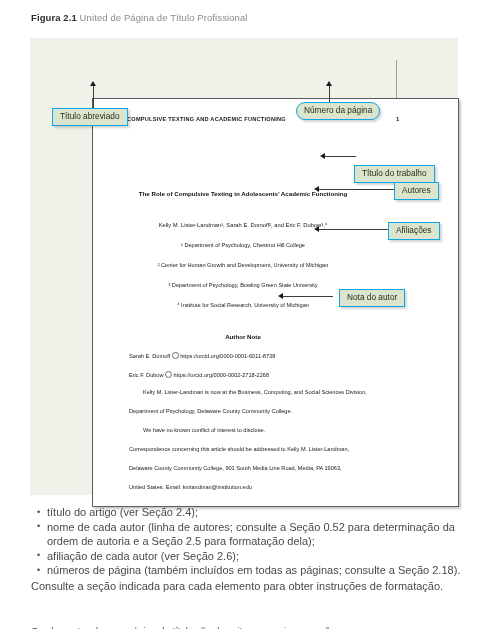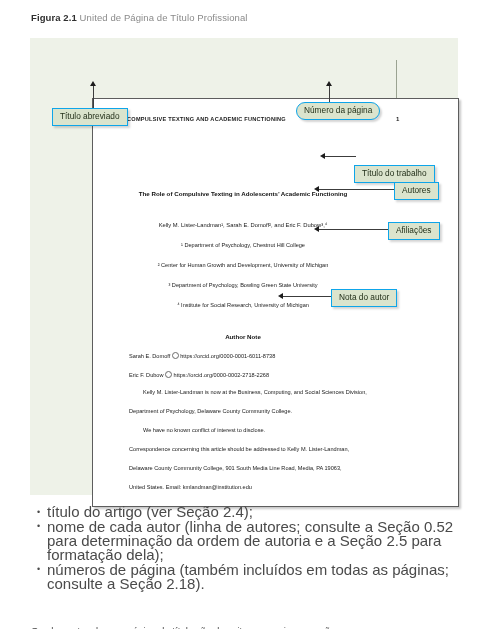--- a/index.html
+++ b/index.html
@@ -119,21 +119,21 @@
     border-bottom: 3.2px solid transparent;
     border-right: 5.5px solid #1c1c1c;
   }
 
   
   .rail { position: absolute; width: 1px; background: #9aa391; }
 
   
   .body {
     position: absolute; left: 31px; top: 505px; width: 440px;
-    font-size: 15px; color: #4a4a4a; line-height: 14.2px;
+    font-size: 11px; color: #4a4a4a; line-height: 14.2px;
   }
   ul.bullets { margin: 0; padding: 0 0 0 16px; list-style: none; }
   ul.bullets li { position: relative; margin: 0 0 .5px 0; }
   ul.bullets li::before {
     content: "\2022"; position: absolute; left: -10px; top: -.5px;
     color: #4a4a4a; font-size: 9px;
   }
   .tail { margin-top: 1px; }
   .cut {
     position: absolute; left: 31px; top: 624px; width: 440px;
@@ -200,27 +200,29 @@
     <div class="arrow-left" style="left:284px; top:148px;"></div>
     <div class="lead-h" style="left:289px; top:151px; width:77px;"></div>
     <div class="callout" style="left:364px; top:144px;">Autores</div>
 
     <div class="arrow-left" style="left:284px; top:188px;"></div>
     <div class="lead-h" style="left:289px; top:191px; width:77px;"></div>
     <div class="callout" style="left:358px; top:184px;">Afiliações</div>
 
     <div class="arrow-left" style="left:248px; top:255px;"></div>
     <div class="lead-h" style="left:253px; top:258px; width:50px;"></div>
-    <div class="callout" style="left:301px; top:251px;">Nota do autor</div>
+    <div class="callout" style="left:309px; top:251px;">Nota do autor</div>
 
   </div>
 
   <div class="body">
     <ul class="bullets">
       <li>título do artigo (ver Seção 2.4);</li>
       <li>nome de cada autor (linha de autores; consulte a Seção 0.52 para determinação da ordem de autoria e a Seção 2.5 para formatação dela);</li>
+      <li>afiliação de cada autor (ver Seção 2.6);</li>
       <li>números de página (também incluídos em todas as páginas; consulte a Seção 2.18).</li>
     </ul>
+    <div class="tail">Consulte a seção indicada para cada elemento para obter instruções de formatação.</div>
   </div>
 
   <div class="cut">Os elementos de uma página de título são descritos a seguir nas seções.</div>
 
 </div>
 
 </body></html>

